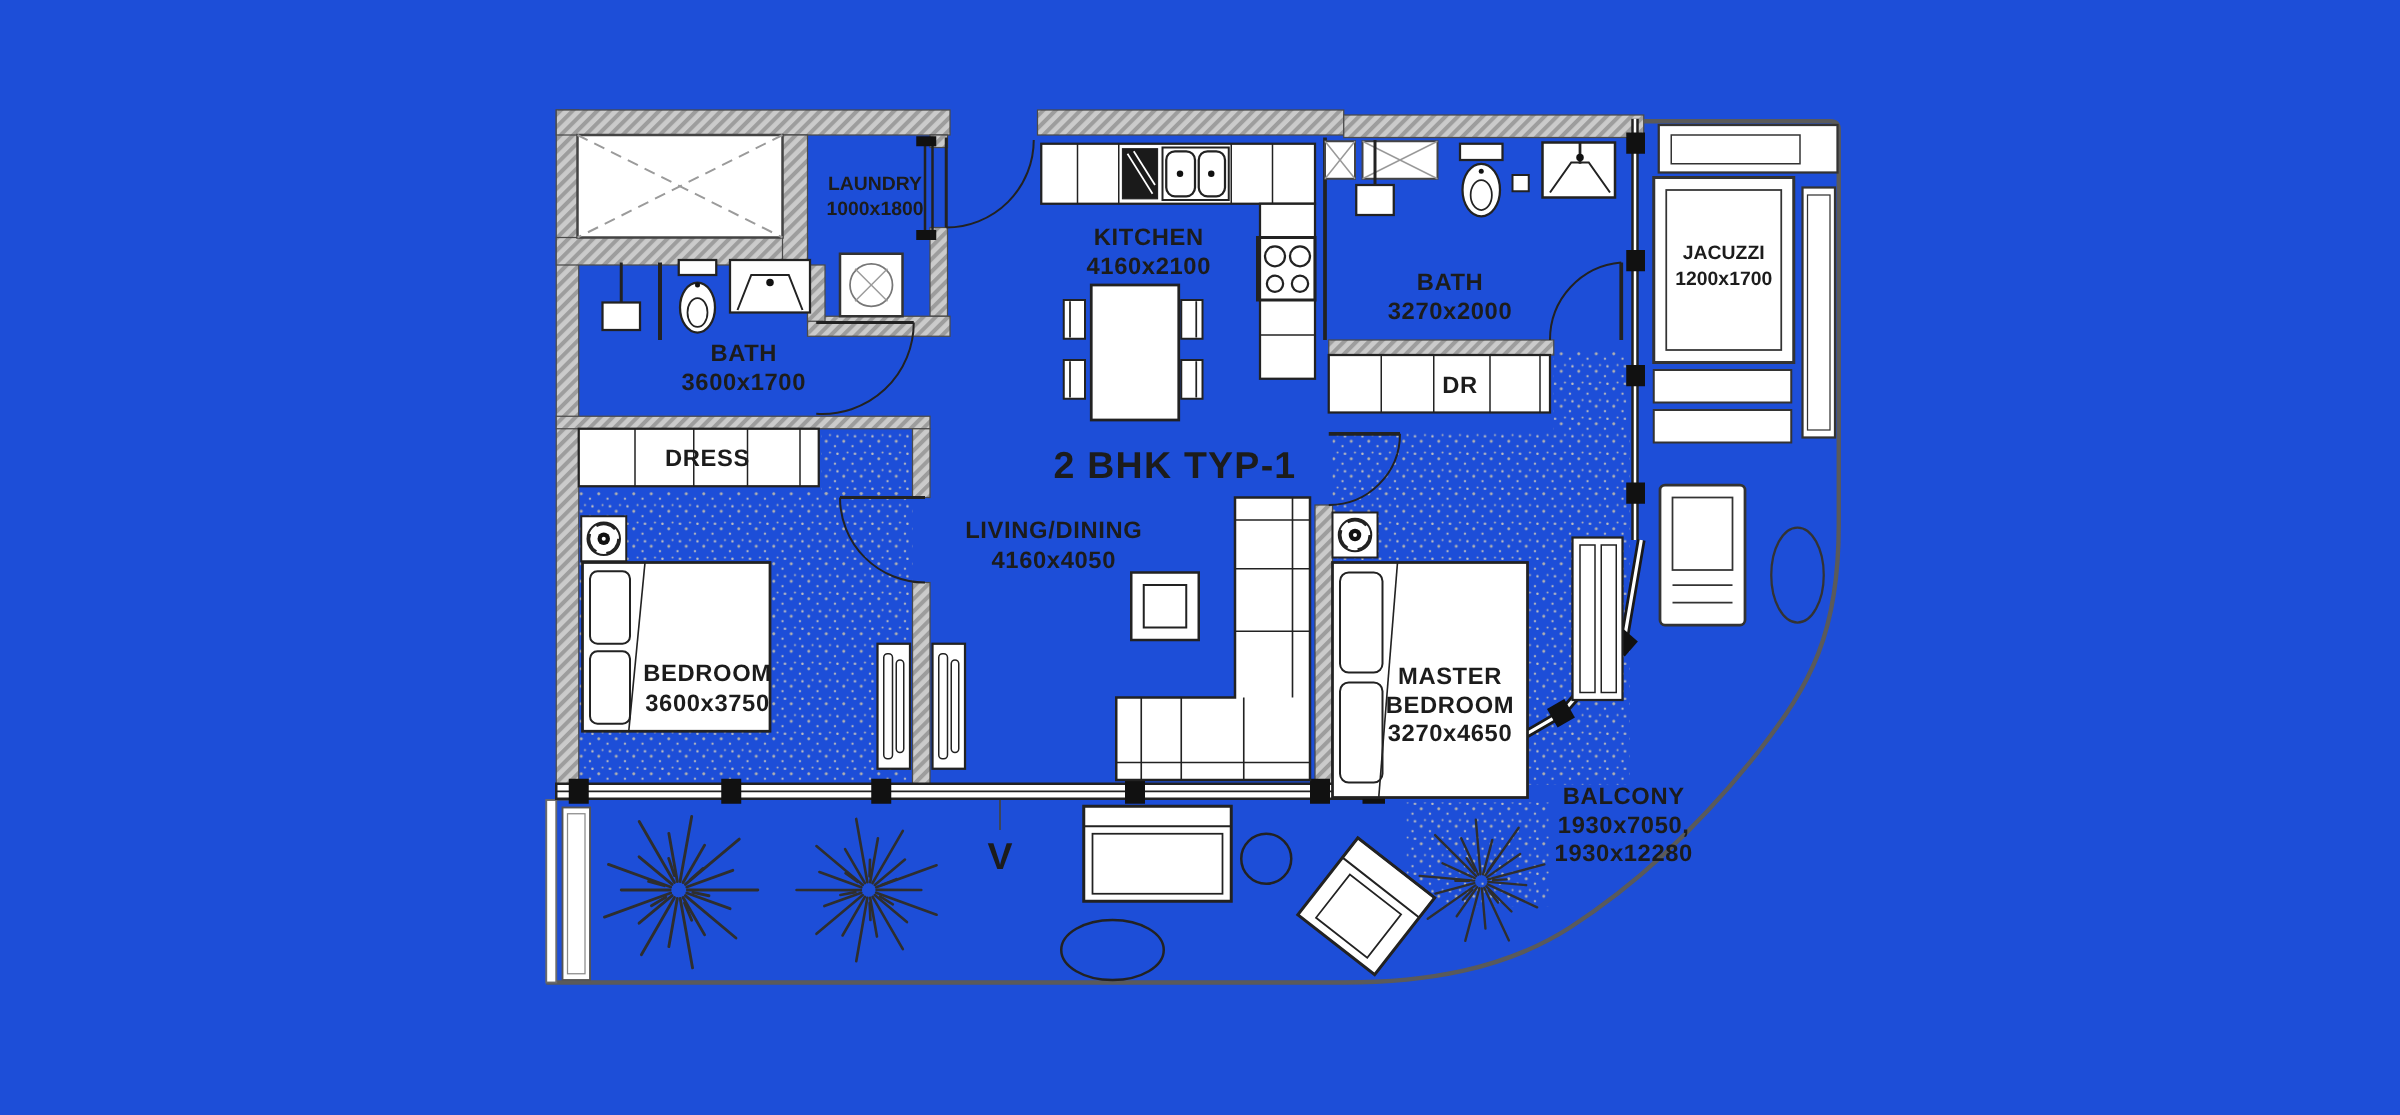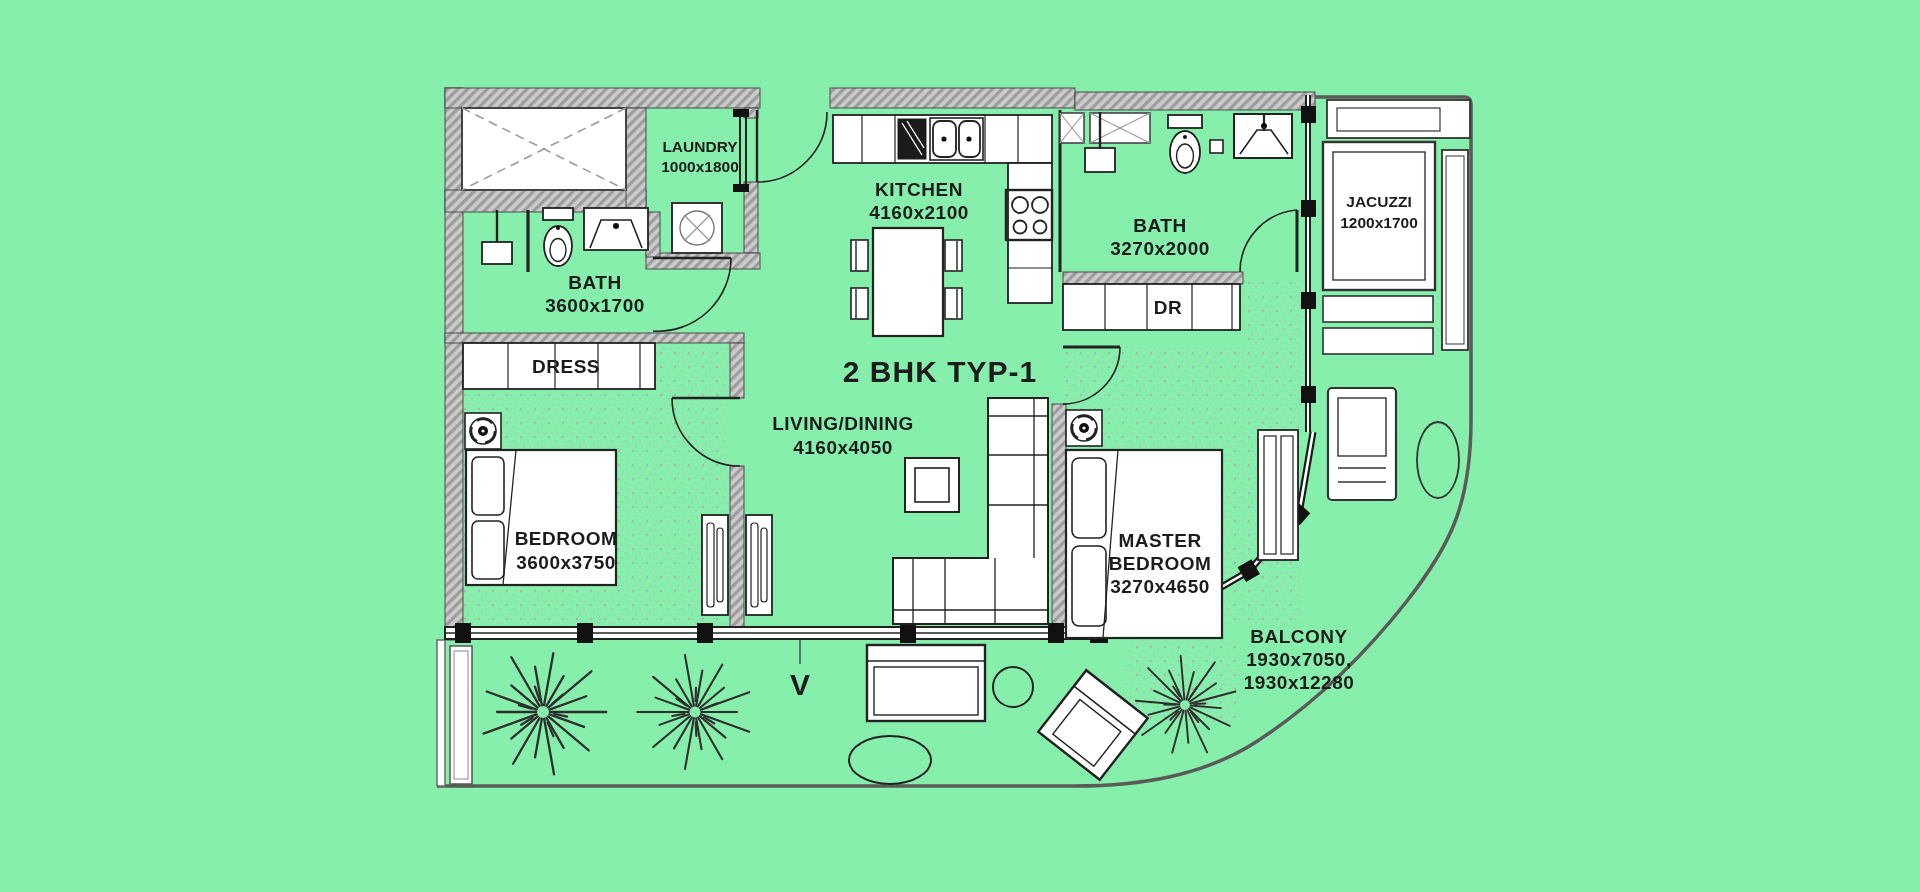--- a/index.html
+++ b/index.html
@@ -1,16 +1,16 @@
 <!DOCTYPE html>
 <html><head>
 <meta charset="utf-8">
 <style>
   html,body{margin:0;padding:0;background:#ffffff;}
-  .canvas{position:relative;width:1920px;height:892px;background:#86efac;overflow:hidden;}
+  .canvas{position:relative;width:1920px;height:892px;background:#1d4ed8;overflow:hidden;}
   svg{position:absolute;left:0;top:0;}
   text{font-family:"Liberation Sans","DejaVu Sans",sans-serif;fill:#1c1c1c;}
   .lbl{font-size:19px;font-weight:700;text-anchor:middle;letter-spacing:.5px;}
   .lbl-sm{font-size:15.5px;font-weight:700;text-anchor:middle;}
   .title{font-size:30px;font-weight:700;text-anchor:middle;letter-spacing:1px;}
   .vmark{font-size:30px;font-weight:700;text-anchor:middle;}
 </style>
 </head>
 <body>
 

